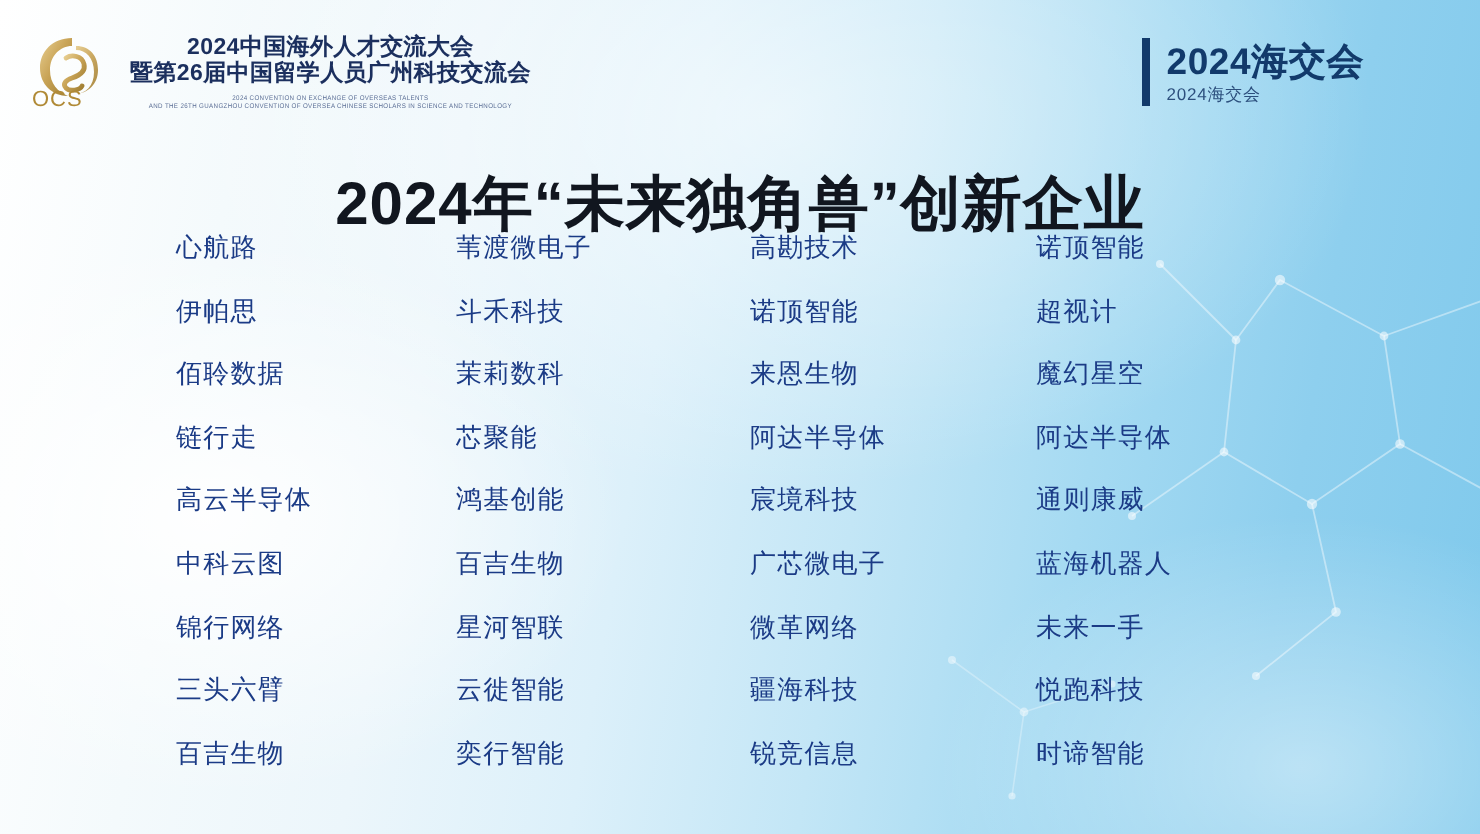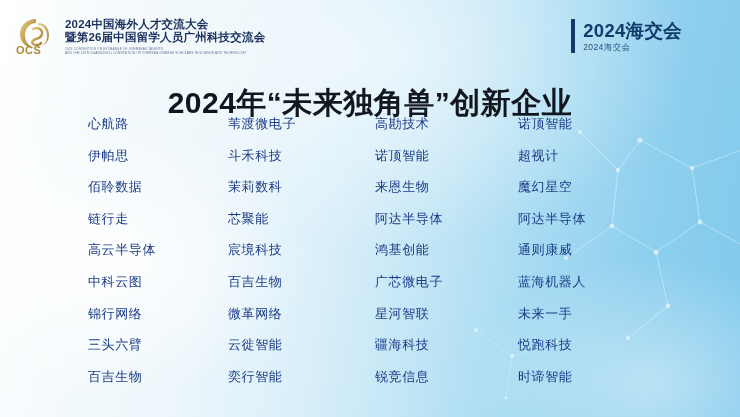--- a/index.html
+++ b/index.html
@@ -35,24 +35,24 @@
     pointer-events:none;
   }
 
   
   .header { position:absolute; top:0; left:0; width:740px; height:60px; }
 
   .logo-block { position:absolute; left:16px; top:17px; display:flex; align-items:flex-start; gap:7px; }
   .logo-mark { position:relative; width:42px; height:38px; flex:none; }
   .logo-ocs {
     position:absolute; left:0; bottom:-1px;
-    font-size:11px; font-weight:bold; letter-spacing:.5px;
+    font-size:11px; font-weight:normal; letter-spacing:.5px;
     color:#b08a36; font-family:"Liberation Sans",sans-serif;
   }
-  .logo-text { padding-top:1px; }
+  .logo-text { padding-top:1px;text-align:center; }
   .logo-line1, .logo-line2 {
     font-size:11.5px; font-weight:bold; color:#1b2f5e;
     letter-spacing:.2px; line-height:13px; white-space:nowrap;
   }
   .logo-sub1, .logo-sub2 {
     font-size:3.1px; color:#5c6f96; line-height:4.6px;
     letter-spacing:.18px; white-space:nowrap; transform:scaleY(1.08);
     transform-origin:left top;
   }
   .logo-sub1 { margin-top:2.5px; }
@@ -229,30 +229,30 @@
       <div class="cell">超视计</div>
       <div class="cell">佰聆数据</div>
       <div class="cell">茉莉数科</div>
       <div class="cell">来恩生物</div>
       <div class="cell">魔幻星空</div>
       <div class="cell">链行走</div>
       <div class="cell">芯聚能</div>
       <div class="cell">阿达半导体</div>
       <div class="cell">阿达半导体</div>
       <div class="cell">高云半导体</div>
+      <div class="cell">鸿基创能</div>
       <div class="cell">宸境科技</div>
-      <div class="cell">鸿基创能</div>
       <div class="cell">通则康威</div>
       <div class="cell">中科云图</div>
       <div class="cell">百吉生物</div>
       <div class="cell">广芯微电子</div>
       <div class="cell">蓝海机器人</div>
       <div class="cell">锦行网络</div>
+      <div class="cell">星河智联</div>
       <div class="cell">微革网络</div>
-      <div class="cell">星河智联</div>
       <div class="cell">未来一手</div>
       <div class="cell">三头六臂</div>
       <div class="cell">云徙智能</div>
       <div class="cell">疆海科技</div>
       <div class="cell">悦跑科技</div>
       <div class="cell">百吉生物</div>
       <div class="cell">奕行智能</div>
       <div class="cell">锐竞信息</div>
       <div class="cell">时谛智能</div>
     </div>

